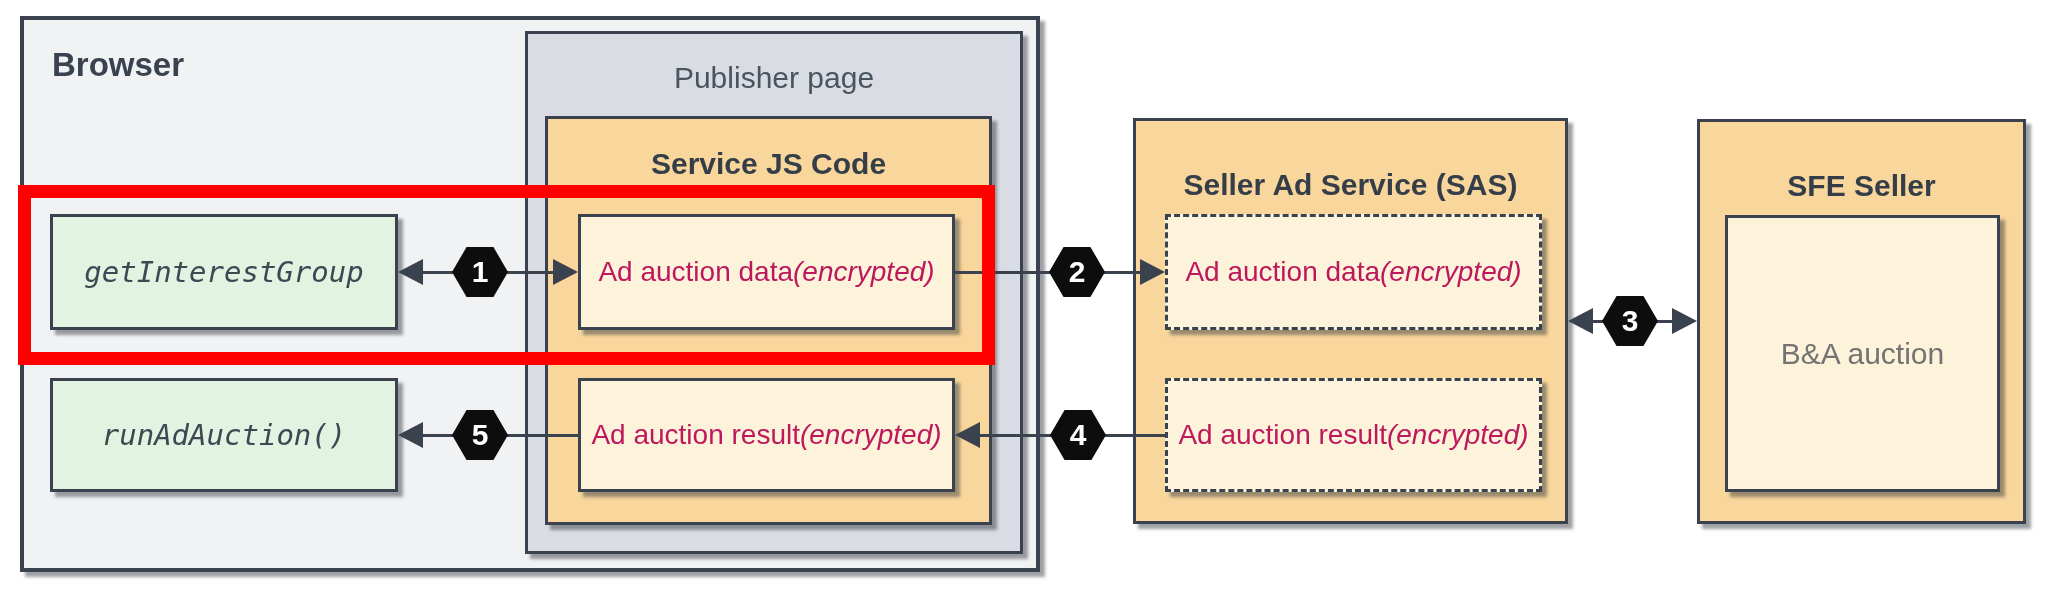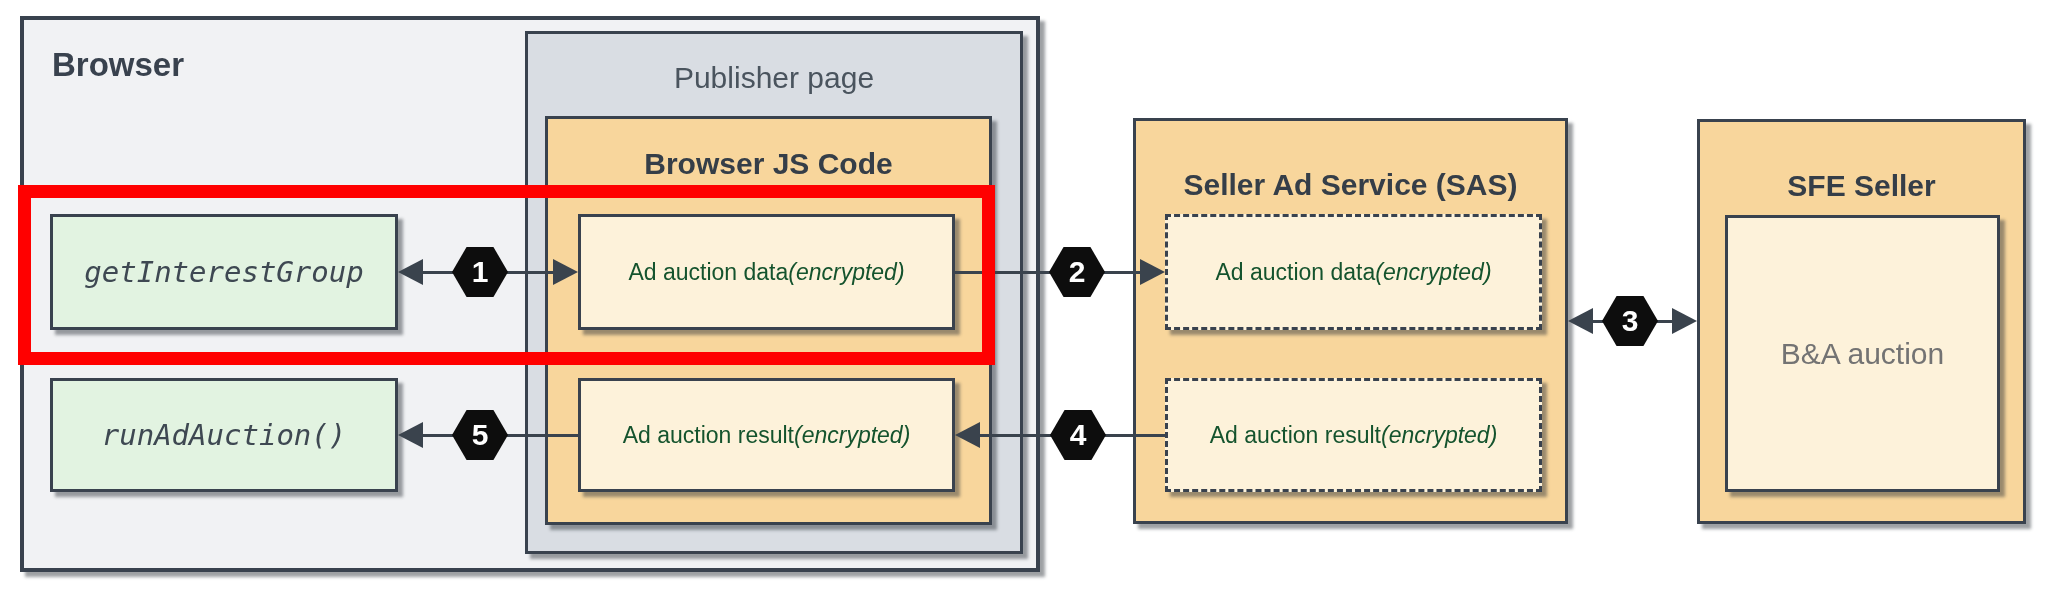--- a/index.html
+++ b/index.html
@@ -20,21 +20,21 @@
   .green{background:#e2f3e1;}
   .cream{background:#fdf2da;}
   .dashed{border-style:dashed;}
   .row1{top:214px;height:116px;}
   .row2{top:378px;height:114px;}
   .g-left{left:50px;width:348px;}
   .c-mid{left:578px;width:377px;}
   .c-sas{left:1165px;width:377px;}
   .ba{left:1725px;top:215px;width:275px;height:277px;}
   .code{font-family:"DejaVu Sans Mono",monospace;font-style:italic;font-size:29px;line-height:37px;color:#3e4852;}
-  .label-line{font-size:23px;line-height:38px;color:#14532d;}
+  .label-line{font-size:28px;line-height:38px;color:#be185d;}
   .enc{font-style:italic;}
   .ba-label{font-size:30px;color:#737373;}
   
   .arrow{position:absolute;height:26px;z-index:10;}
   .arrow .line{position:absolute;top:12px;height:3px;background:#3a434d;}
   .head{position:absolute;top:0;width:0;height:0;border-top:13px solid transparent;border-bottom:13px solid transparent;}
   .head-left{left:0;border-right:25px solid #3a434d;}
   .head-right{right:0;border-left:25px solid #3a434d;}
   
   .hex{position:absolute;width:56px;height:50px;background:#0d0d0d;z-index:30;
@@ -52,21 +52,21 @@
 
   <div class="box shadow browser">
     <div class="browser-label">Browser</div>
   </div>
 
   <div class="box shadow publisher">
     <div class="publisher-label">Publisher page</div>
   </div>
 
   <div class="box shadow sjs">
-    <div class="sjs-title">Browser JS Code</div>
+    <div class="sjs-title">Service JS Code</div>
   </div>
 
   <div class="box shadow inner green g-left row1">
     <div class="code">getInterestGroup</div>
   </div>
   <div class="box shadow inner green g-left row2">
     <div class="code">runAdAuction()</div>
   </div>
 
   <div class="box shadow inner cream c-mid row1">

